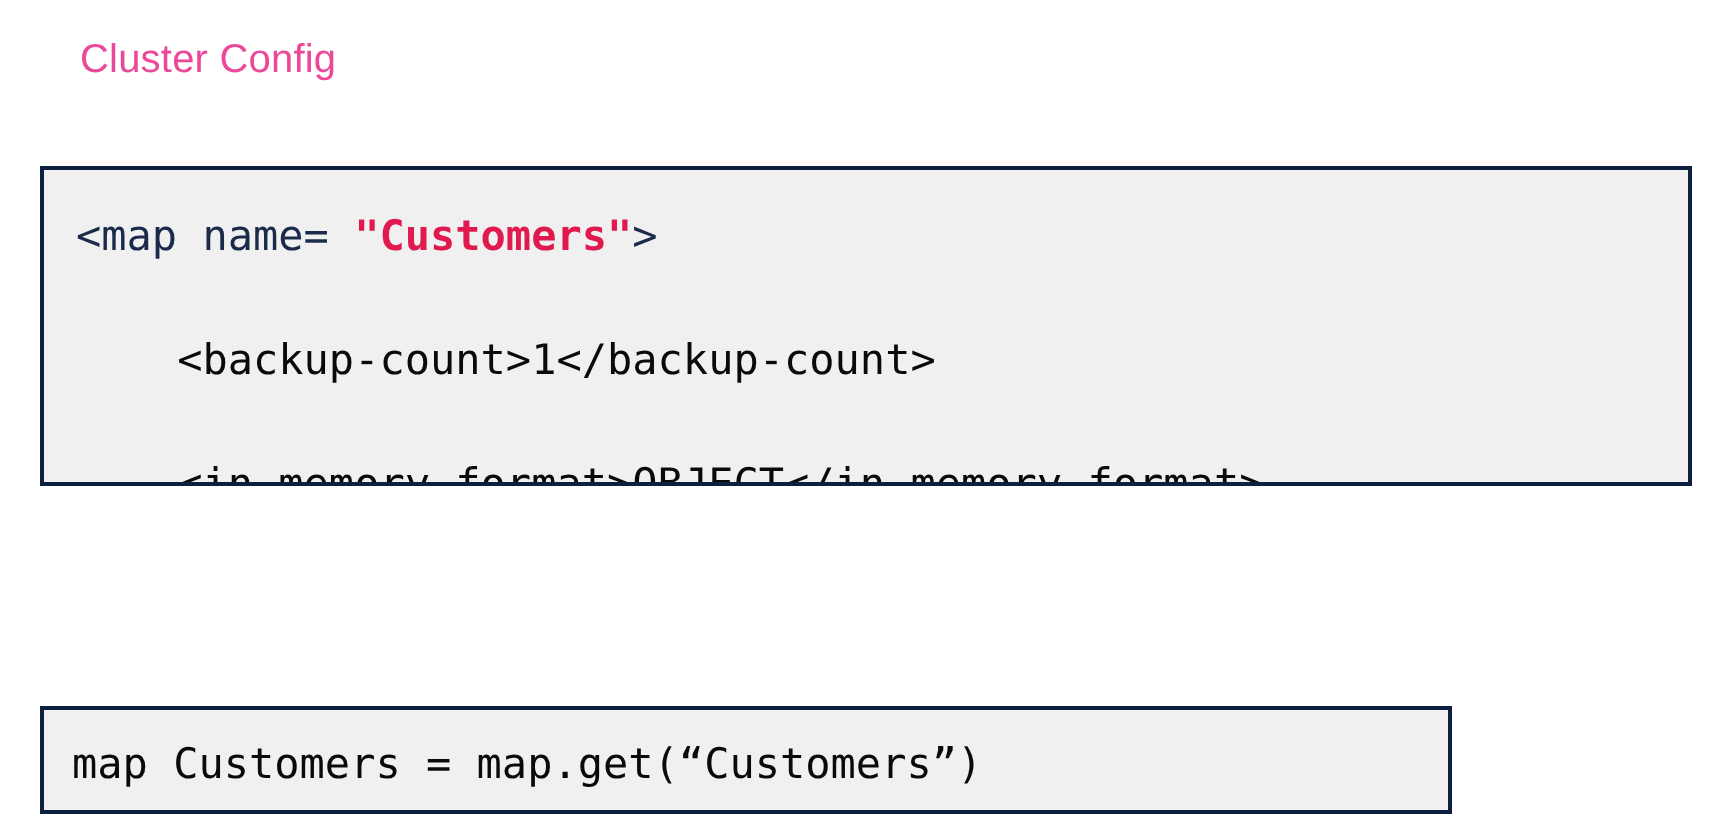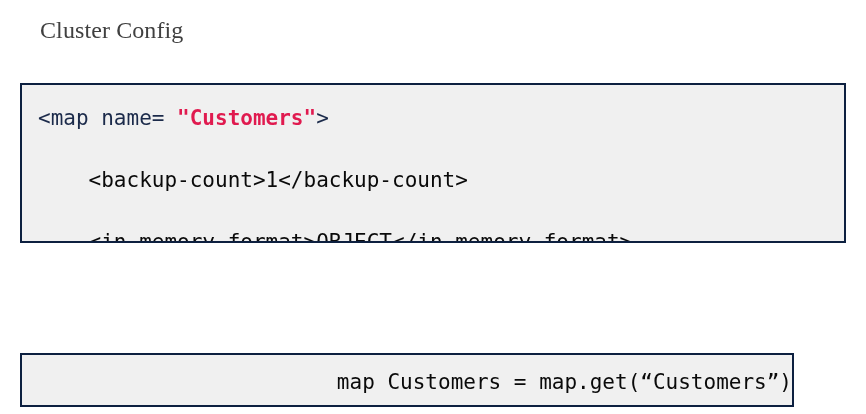--- a/index.html
+++ b/index.html
@@ -19,24 +19,24 @@
   .page {
     position: relative;
     width: 866px;
     height: 414px;
   }
 
   
   .section-heading {
     position: absolute;
     left: 40px;
-    font-family: Liberation Serif, serif;
-    font-size: 24px;
+    font-family: Liberation Sans, sans-serif;
+    font-size: 20px;
     font-weight: 400;
-    color: #404040;
+    color: #ec4899;
     letter-spacing: 0.1px;
     white-space: nowrap;
     line-height: 24px;
   }
   #heading-cluster-config { top: 18px; }
   #heading-your-code      { top: 284px; }
 
   
   .code-block {
     position: absolute;
@@ -55,26 +55,25 @@
     width: 826px;
     height: 160px;
     padding: 18px 0 0 16px;
     font-size: 21px;
     line-height: 31px;
   }
 
   #your-code-snippet {
     left: 20px;
     top: 332px;
-    width: 774px;
+    width: 706px;
     height: 54px;
     padding: 12px 0 0 14px;
     font-size: 21px;
     line-height: 30px;
-    text-align: right;
   }
 
   .code-line { display: block; white-space: pre; }
 
   
   .tok-tag-bold {
     color: #1b2a4a;
     font-weight: normal;
   }
   .tok-string {

